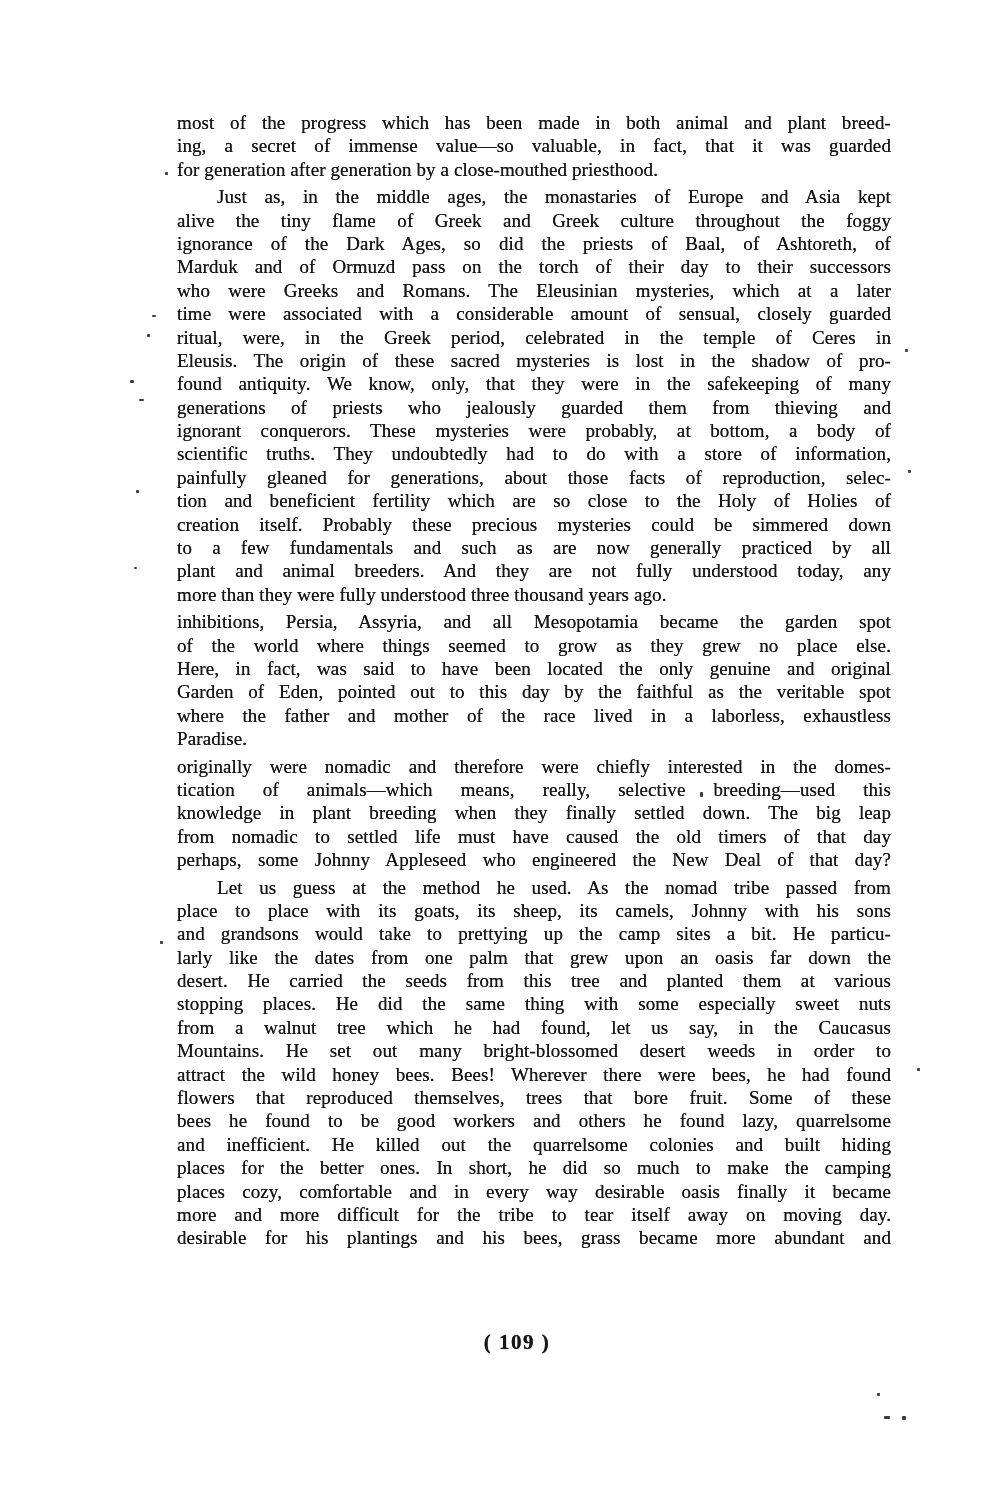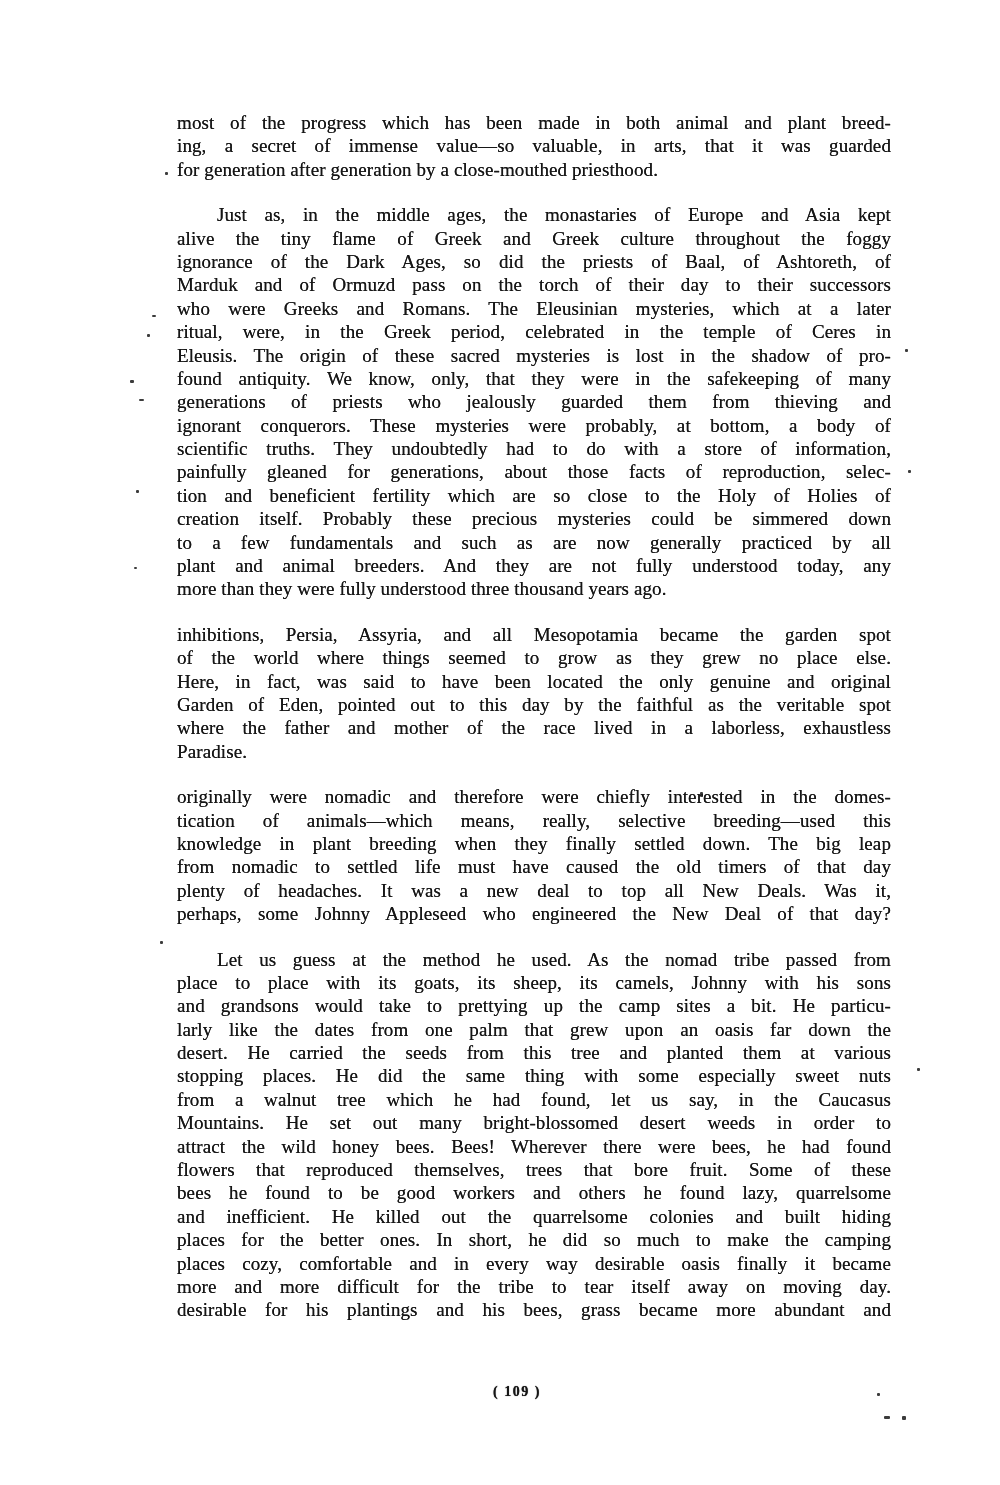--- a/index.html
+++ b/index.html
@@ -20,66 +20,67 @@
     position: absolute;
     left: 177px;
     top: 111px;
     width: 714px;
     font-size: 19px;
     line-height: 23.4px;
     letter-spacing: 0.1px;
     text-shadow: 0 0 0.6px rgba(10,10,10,0.85);
   }
   .para { margin: 0; }
-  .para + .para { margin-top: 22px; }
+  .para + .para { margin-top: 4px; }
   .line {
     height: 23.4px;
     overflow: hidden;
     text-align: justify;
     text-align-last: justify;
     white-space: normal;
   }
   .line.indent { text-indent: 40px; }
   .line.short { text-align-last: left; }
   .page-footer {
     position: absolute;
     left: 177px;
-    top: 1384px;
+    top: 1330px;
     width: 680px;
     text-align: center;
-    font-size: 14px;
+    font-size: 21px;
     font-weight: bold;
     letter-spacing: 1.5px;
     text-shadow: 0 0 0.8px rgba(10,10,10,0.9);
   }
   .speck {
     position: absolute;
     background: #1a1a1a;
     border-radius: 1px;
     opacity: 0.85;
   }
 </style>
 </head>
 <body>
 
 <div class="scan-page">
 
   <div class="page-text">
 
   <div class="para">
         <div class="line">most of the progress which has been made in both animal and plant breed-</div>
-        <div class="line">ing, a secret of immense value—so valuable, in arts, that it was guarded</div>
+        <div class="line">ing, a secret of immense value—so valuable, in fact, that it was guarded</div>
         <div class="line short">for generation after generation by a close-mouthed priesthood.</div>
       </div>
       <div class="para">
         <div class="line indent">Just as, in the middle ages, the monastaries of Europe and Asia kept</div>
         <div class="line">alive the tiny flame of Greek and Greek culture throughout the foggy</div>
         <div class="line">ignorance of the Dark Ages, so did the priests of Baal, of Ashtoreth, of</div>
         <div class="line">Marduk and of Ormuzd pass on the torch of their day to their successors</div>
         <div class="line">who were Greeks and Romans. The Eleusinian mysteries, which at a later</div>
+        <div class="line">time were associated with a considerable amount of sensual, closely guarded</div>
         <div class="line">ritual, were, in the Greek period, celebrated in the temple of Ceres in</div>
         <div class="line">Eleusis. The origin of these sacred mysteries is lost in the shadow of pro-</div>
         <div class="line">found antiquity. We know, only, that they were in the safekeeping of many</div>
         <div class="line">generations of priests who jealously guarded them from thieving and</div>
         <div class="line">ignorant conquerors. These mysteries were probably, at bottom, a body of</div>
         <div class="line">scientific truths. They undoubtedly had to do with a store of information,</div>
         <div class="line">painfully gleaned for generations, about those facts of reproduction, selec-</div>
         <div class="line">tion and beneficient fertility which are so close to the Holy of Holies of</div>
         <div class="line">creation itself. Probably these precious mysteries could be simmered down</div>
         <div class="line">to a few fundamentals and such as are now generally practiced by all</div>
@@ -92,21 +93,20 @@
         <div class="line">Here, in fact, was said to have been located the only genuine and original</div>
         <div class="line">Garden of Eden, pointed out to this day by the faithful as the veritable spot</div>
         <div class="line">where the father and mother of the race lived in a laborless, exhaustless</div>
         <div class="line short">Paradise.</div>
       </div>
       <div class="para">
         <div class="line">originally were nomadic and therefore were chiefly interested in the domes-</div>
         <div class="line">tication of animals—which means, really, selective breeding—used this</div>
         <div class="line">knowledge in plant breeding when they finally settled down. The big leap</div>
         <div class="line">from nomadic to settled life must have caused the old timers of that day</div>
-        <div class="line">plenty of headaches. It was a new deal to top all New Deals. Was it,</div>
         <div class="line">perhaps, some Johnny Appleseed who engineered the New Deal of that day?</div>
       </div>
       <div class="para">
         <div class="line indent">Let us guess at the method he used. As the nomad tribe passed from</div>
         <div class="line">place to place with its goats, its sheep, its camels, Johnny with his sons</div>
         <div class="line">and grandsons would take to prettying up the camp sites a bit. He particu-</div>
         <div class="line">larly like the dates from one palm that grew upon an oasis far down the</div>
         <div class="line">desert. He carried the seeds from this tree and planted them at various</div>
         <div class="line">stopping places. He did the same thing with some especially sweet nuts</div>
         <div class="line">from a walnut tree which he had found, let us say, in the Caucasus</div>

